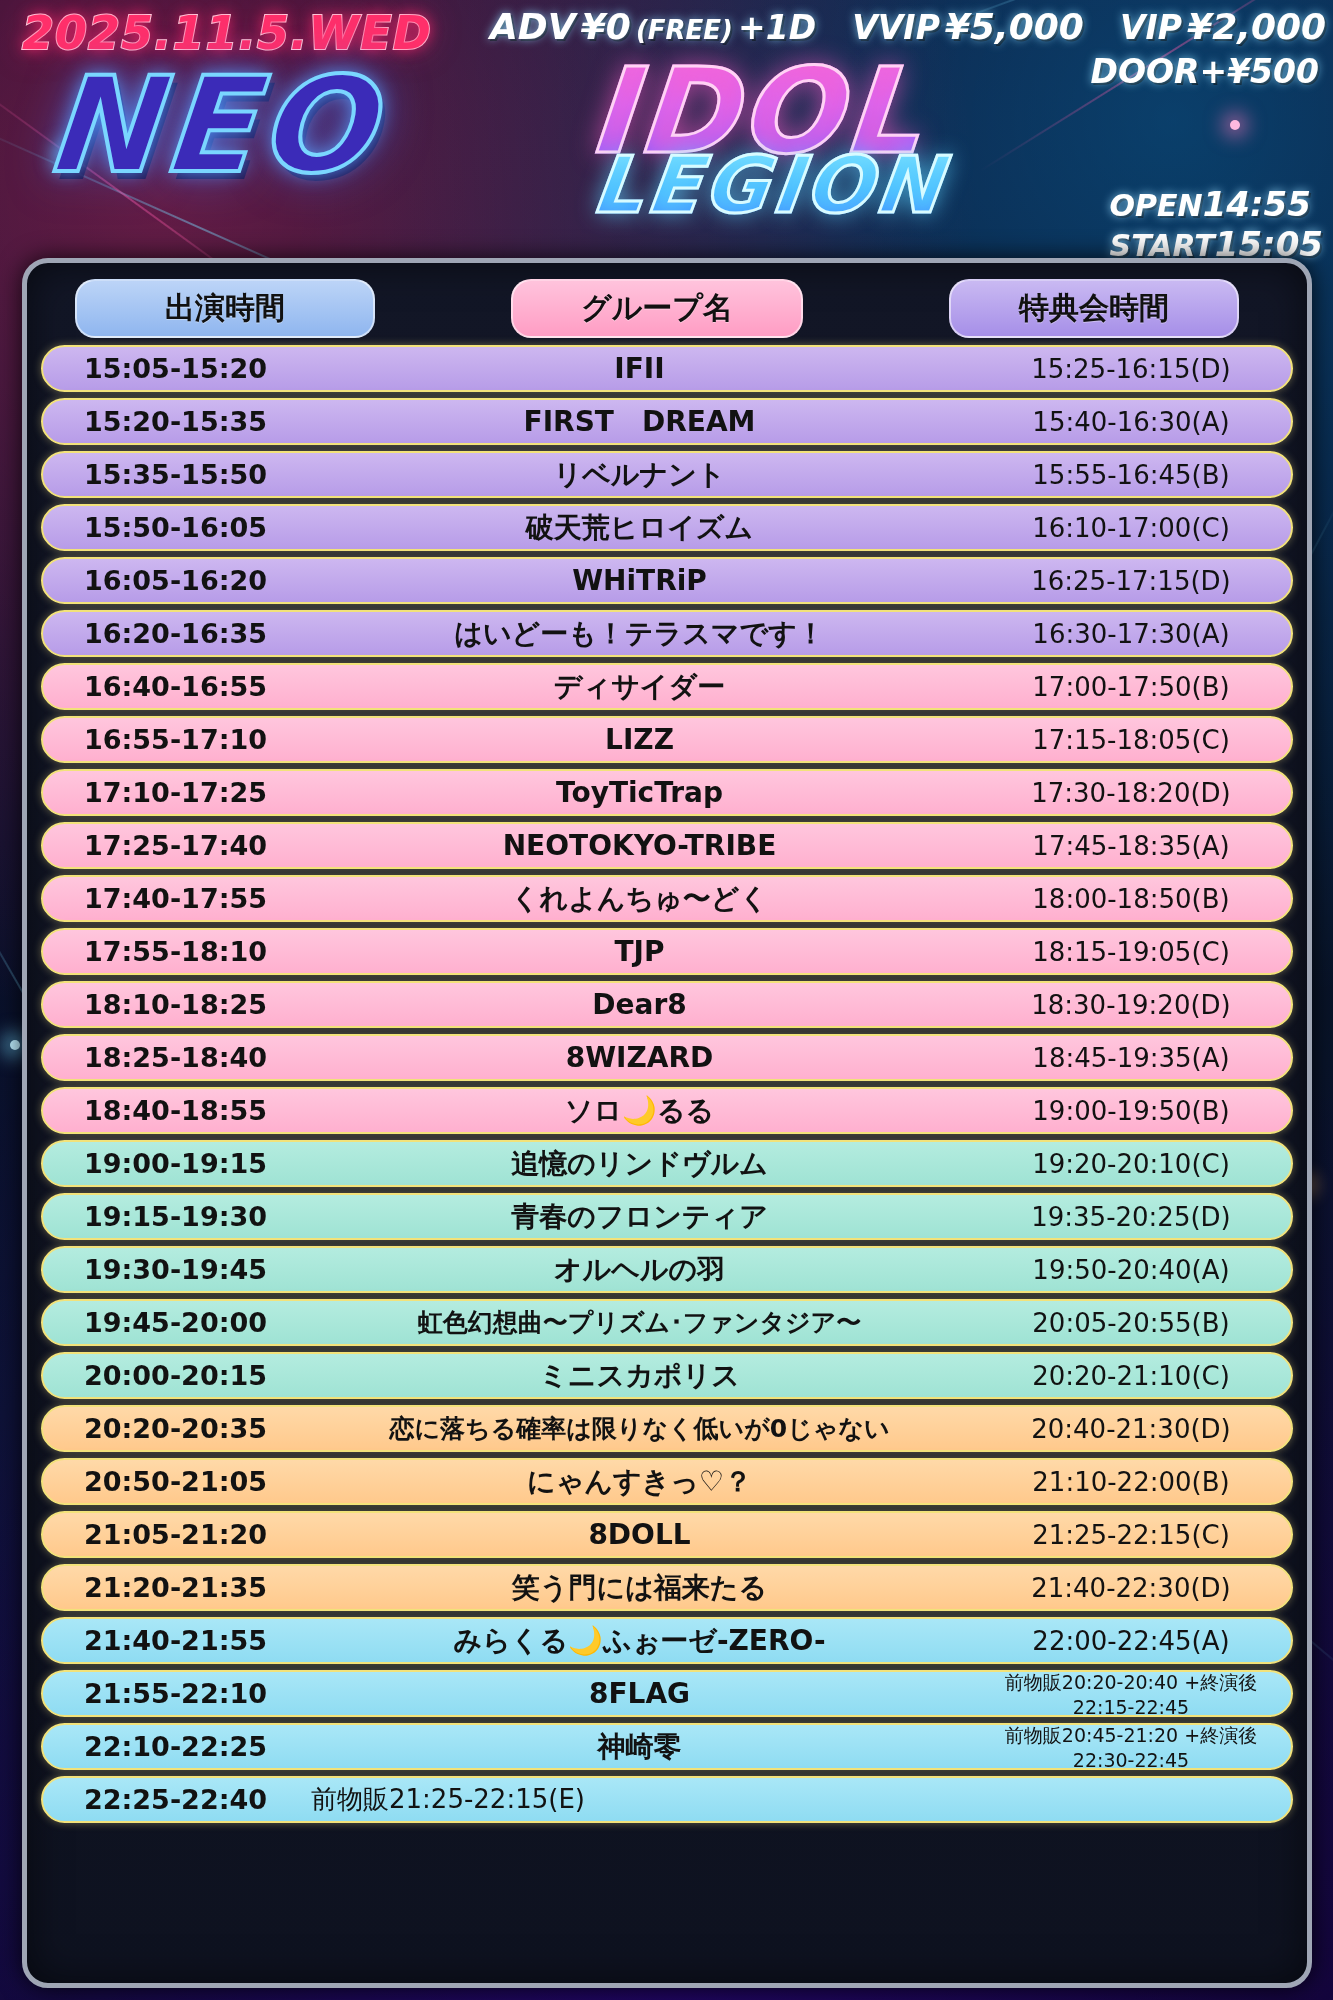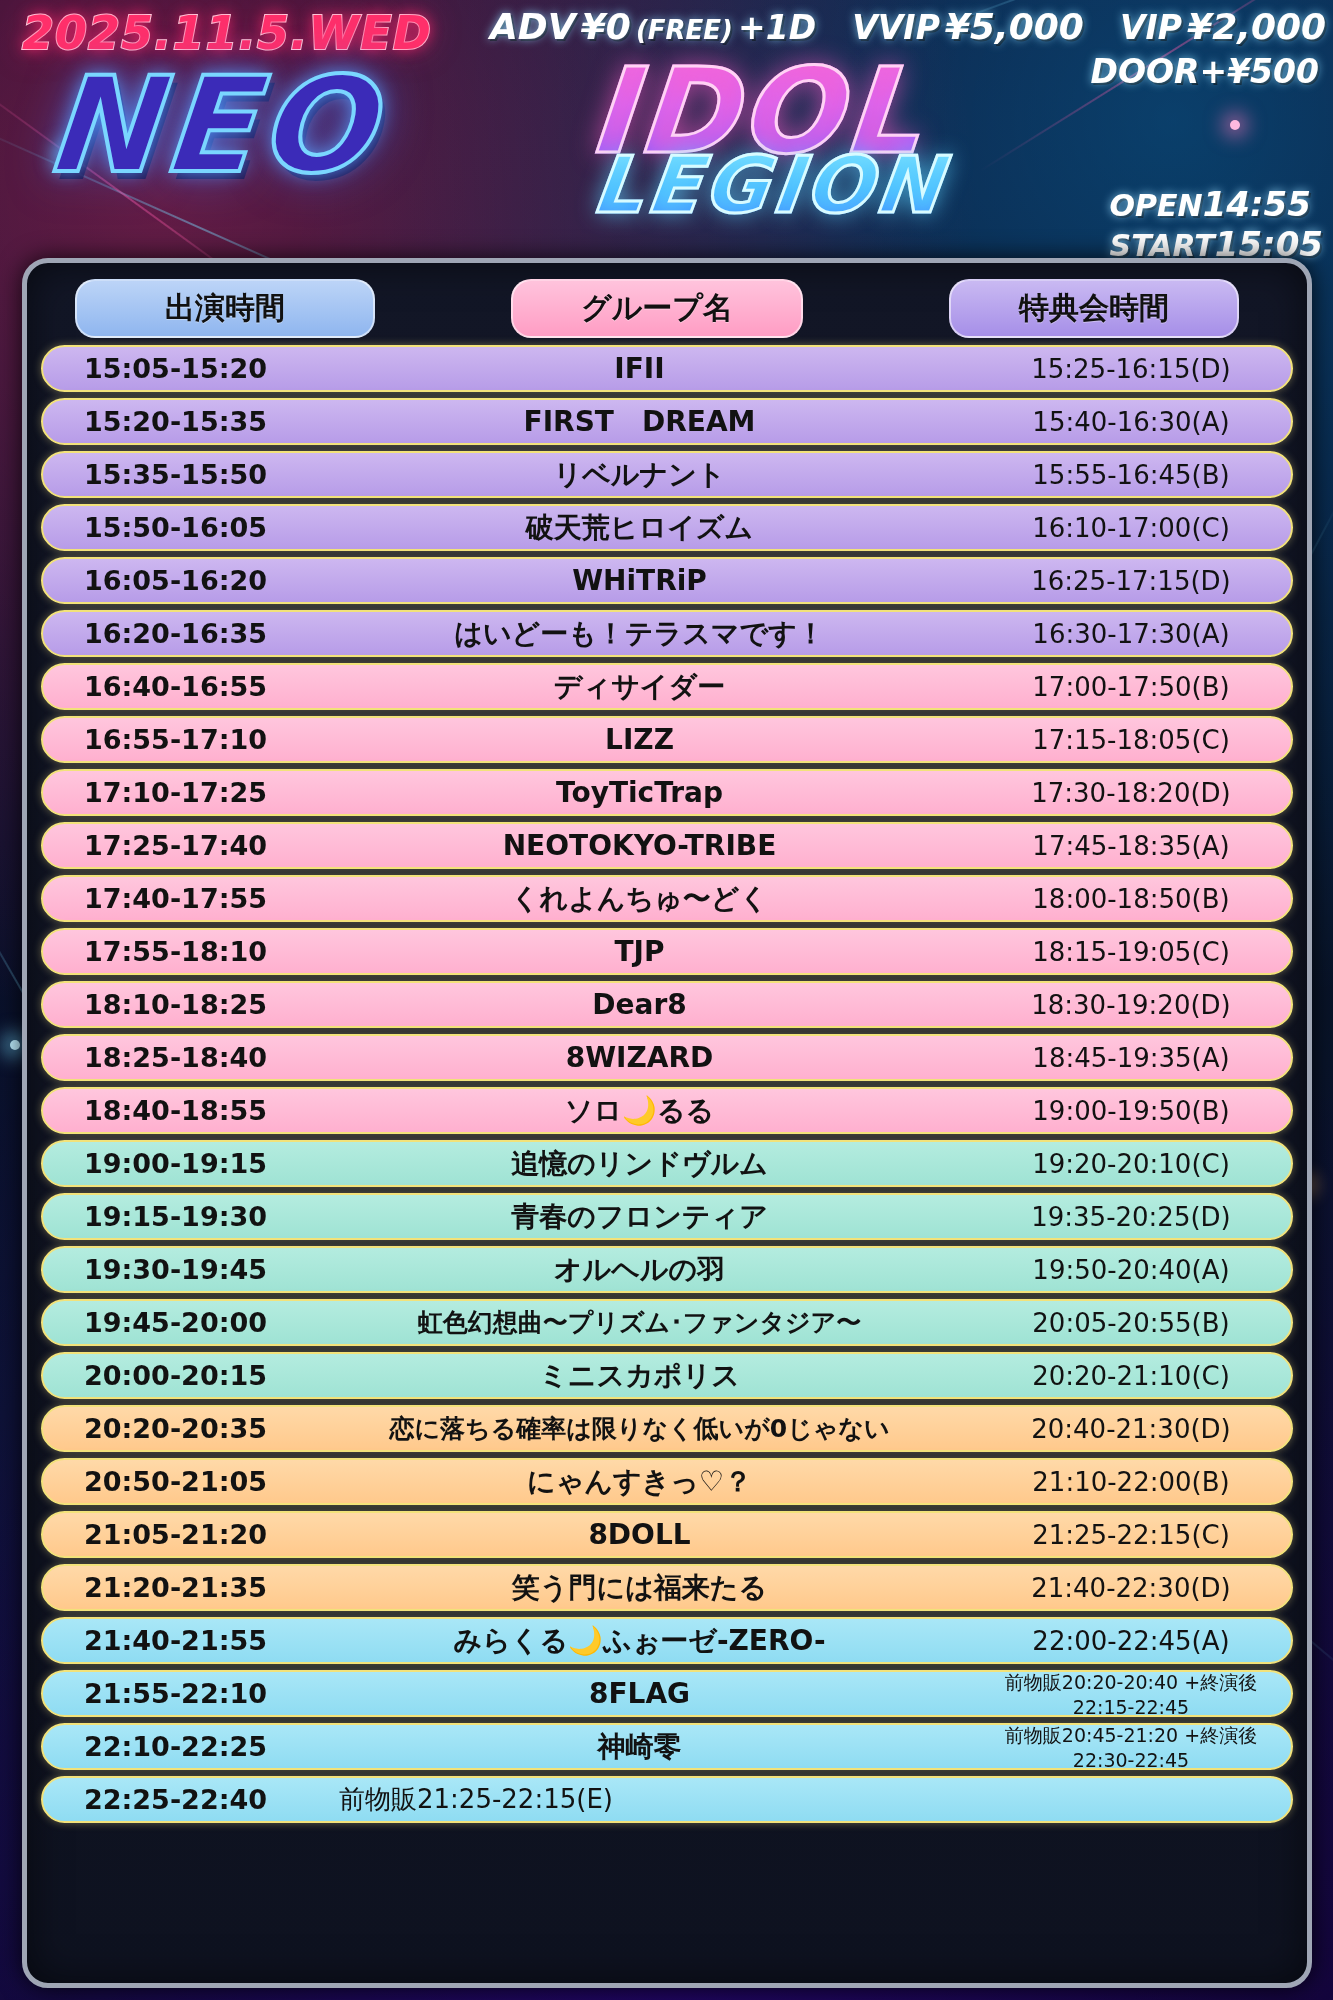--- a/index.html
+++ b/index.html
@@ -108,21 +108,20 @@
   .hc-bonus { width:290px; margin-left:146px; background:linear-gradient(180deg,#c9b9f2,#a68fe8); }
 
   .rows { display:flex; flex-direction:column; gap:6px; }
   .row {
     display:flex; align-items:center;
     height:47px;
     border-radius:24px;
     border:2px solid #f2e27a;
     box-shadow:0 0 8px rgba(255,235,140,0.35);
     padding:0 10px;
-    gap:28px;
   }
   .c-time { width:245px; text-align:center; font-size:27px; font-weight:bold; color:#121212; }
   .c-group { flex:1; text-align:center; font-size:28px; font-weight:bold; color:#121212; padding:0 6px; }
   .c-bonus { width:300px; text-align:center; font-size:26px; font-weight:normal; color:#121212; }
   .c-bonus.small { font-size:19px; }
   .c-group.tight { font-size:25px; }
 
   .blk-purple { background:linear-gradient(180deg,#cdb7f0,#b79ce8); }
   .blk-pink   { background:linear-gradient(180deg,#ffc6dd,#ffb0cf); }
   .blk-teal   { background:linear-gradient(180deg,#b4ecdf,#9fe3d4); }

